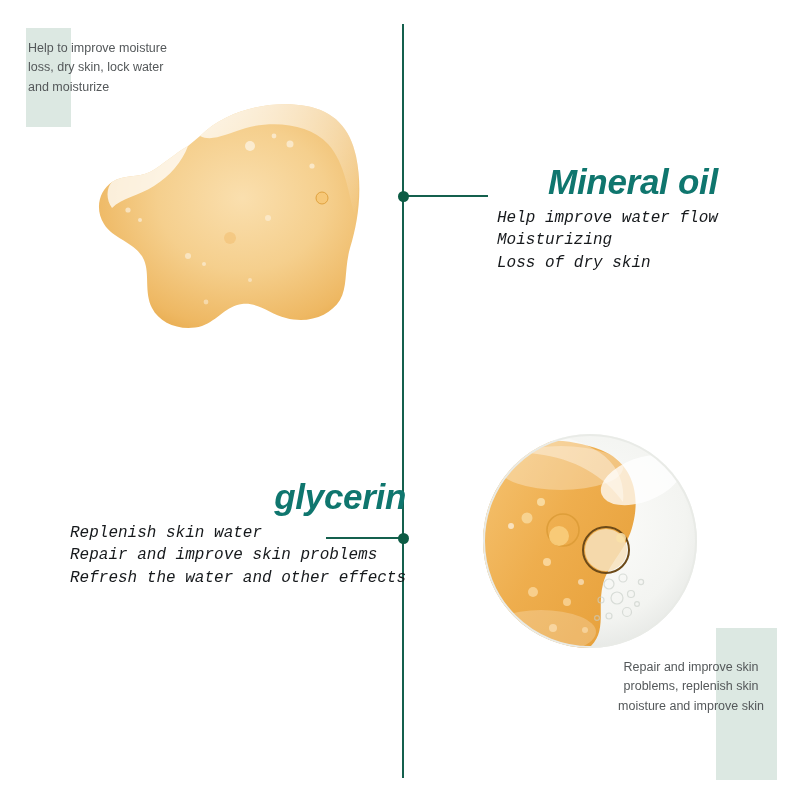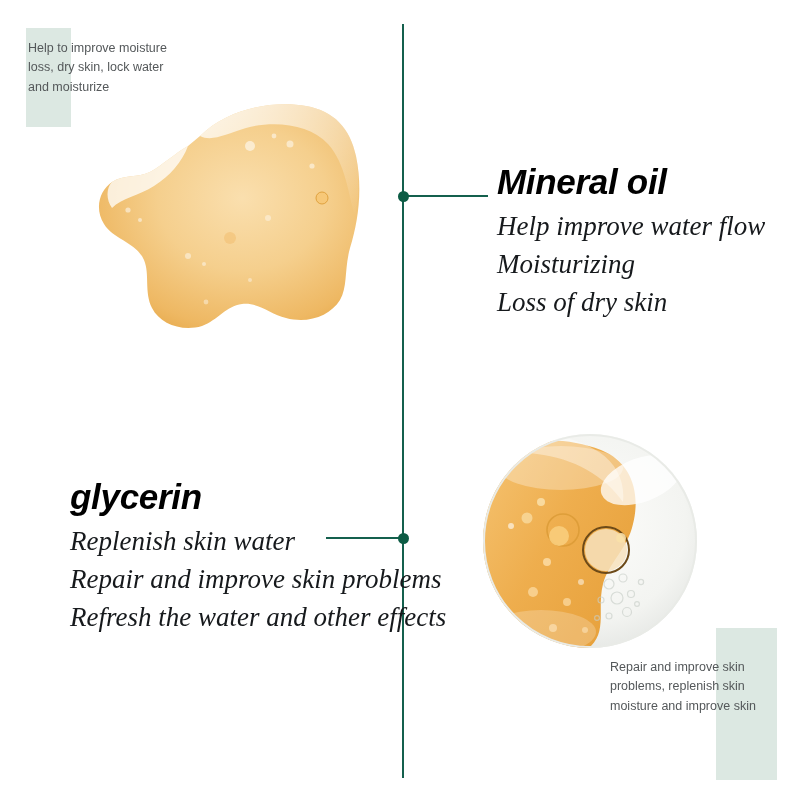--- a/index.html
+++ b/index.html
@@ -57,49 +57,50 @@
   
   .caption {
     position: absolute;
     color: #54585a;
     font-size: 12.5px;
     line-height: 1.55;
     font-family: "Liberation Sans", sans-serif;
     white-space: pre-line;
   }
   .caption.tl { left: 28px; top: 39px; width: 150px; text-align: left; }
-  .caption.br { left: 610px; top: 658px; width: 162px; text-align: left; }
+  .caption.br { left: 610px; top: 658px; width: 162px; text-align: center; }
 
   
   .block { position: absolute; }
   .block.mineral { left: 497px; top: 163px; }
   .block.glycerin { left: 70px; top: 478px; }
 
   .heading {
-    color: #000000;
+    color: #0f766e;
     font-style: italic;
     font-weight: bold;
     font-size: 35px;
     line-height: 1.1;
     letter-spacing: -0.3px;
     font-family: "Liberation Sans", sans-serif;
     margin: 0 0 5px 0;
     white-space: nowrap;
+    text-align: right;
   }
   .feature-list {
     list-style: none;
     margin: 0;
     padding: 0;
   }
   .feature-list li {
     color: #16191c;
     font-style: italic;
-    font-size: 27px;
+    font-size: 16px;
     line-height: 1.42;
-    font-family: Liberation Serif, serif;
+    font-family: Liberation Mono, monospace;
     white-space: nowrap;
   }
 
   
   .blob-wrap {
     position: absolute;
     left: 78px;
     top: 98px;
     width: 296px;
     height: 238px;

